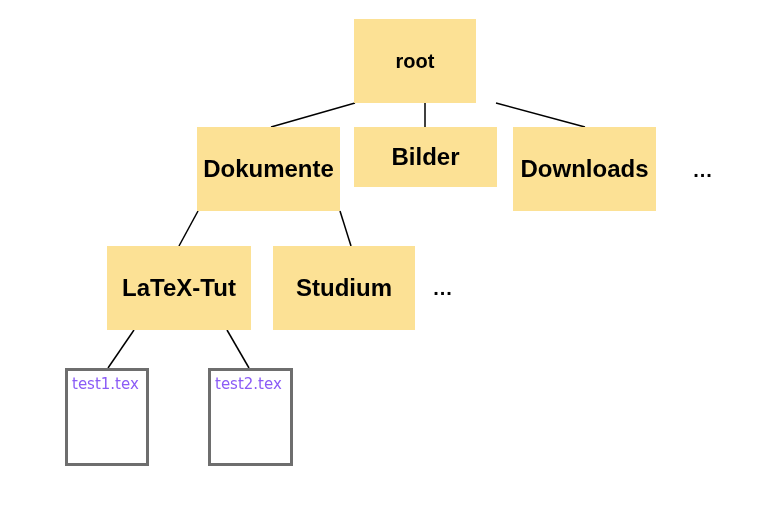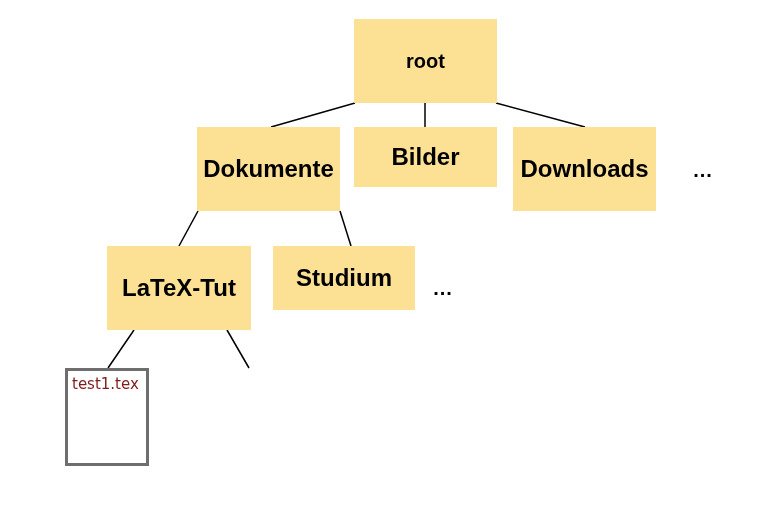--- a/index.html
+++ b/index.html
@@ -48,21 +48,21 @@
     letter-spacing: 1px;
     display: flex;
     align-items: center;
     justify-content: center;
   }
   .file {
     position: absolute;
     background: #ffffff;
     border: 3px solid #6e6e6e;
     box-sizing: border-box;
-    color: #7f1d1d;
+    color: #8b5cf6;
     font-family: "DejaVu Sans", sans-serif;
     font-weight: normal;
     font-size: 15px;
     padding: 4px 1px 0 4px;
     white-space: nowrap;
     overflow: hidden;
   }
 </style>
 </head>
 <body>
@@ -72,32 +72,33 @@
   <svg class="edges" viewBox="0 0 761 510" xmlns="http://www.w3.org/2000/svg">
     <line x1="355" y1="103" x2="271" y2="127"></line>
     <line x1="425" y1="103" x2="425" y2="127"></line>
     <line x1="496" y1="103" x2="585" y2="127"></line>
     <line x1="198" y1="211" x2="179" y2="246"></line>
     <line x1="340" y1="211" x2="351" y2="246"></line>
     <line x1="134" y1="330" x2="108" y2="368"></line>
     <line x1="227" y1="330" x2="249" y2="368"></line>
   </svg>
 
-  <div class="folder root" style="left:354px; top:19px; width:143px; height:84px;">root</div>
+  <div class="folder root" style="left:354px; top:19px; width:122px; height:84px;">root</div>
 
   <div class="folder" style="left:197px; top:127px; width:143px; height:84px;">Dokumente</div>
 
   <div class="folder" style="left:354px; top:127px; width:143px; height:60px;">Bilder</div>
 
   <div class="folder" style="left:513px; top:127px; width:143px; height:84px;">Downloads</div>
 
   <div class="ellipsis" style="left:683px; top:155px; width:40px; height:30px;">...</div>
 
   <div class="folder" style="left:107px; top:246px; width:144px; height:84px;">LaTeX-Tut</div>
 
-  <div class="folder" style="left:273px; top:246px; width:142px; height:64px;">Studium</div>
+  <div class="folder" style="left:273px; top:246px; width:142px; height:84px;">Studium</div>
 
   <div class="ellipsis" style="left:423px; top:273px; width:40px; height:30px;">...</div>
 
   <div class="file" style="left:65px; top:368px; width:84px; height:98px;">test1.tex</div>
 
+  <div class="file" style="left:208px; top:368px; width:85px; height:98px;">test2.tex</div>
 
 </div>
 
 </body></html>

